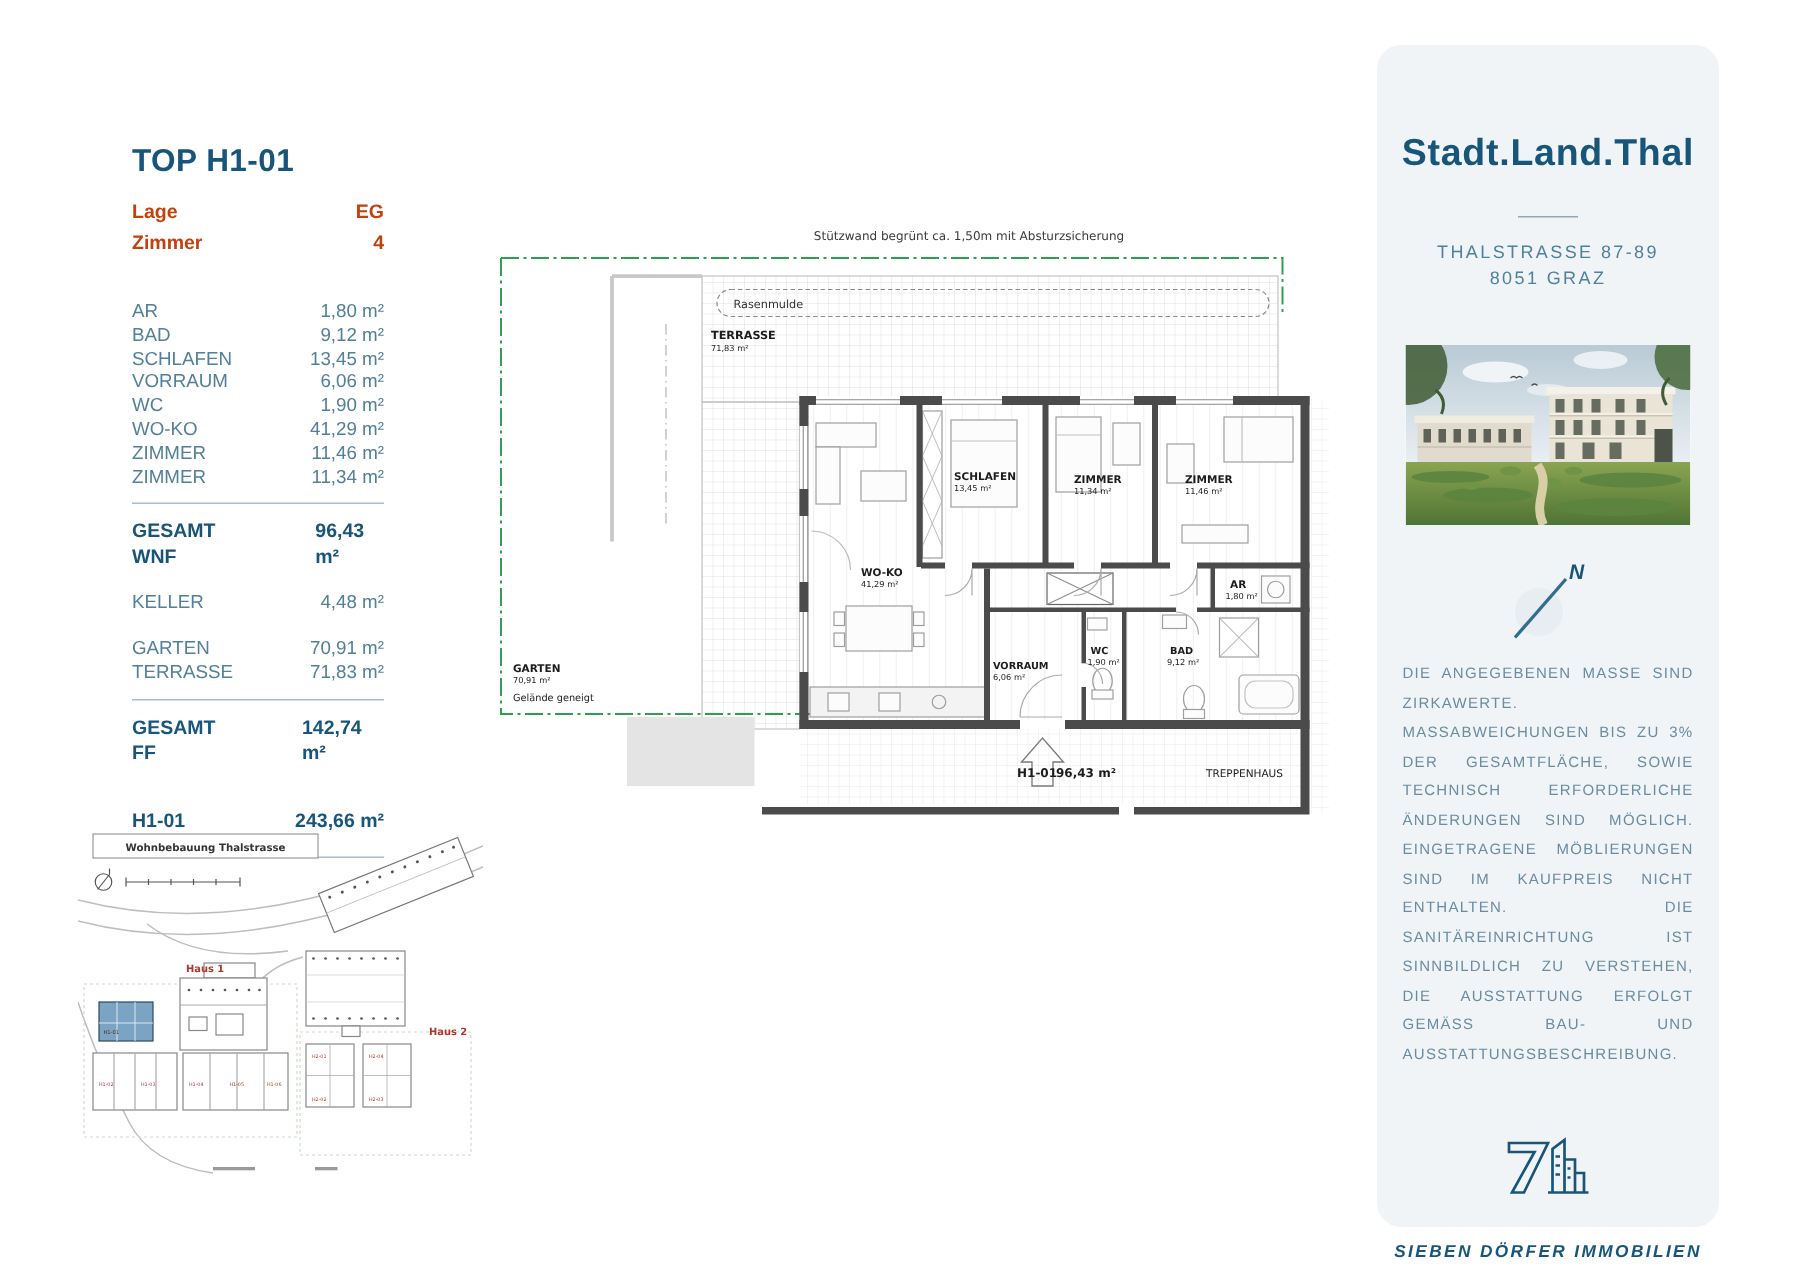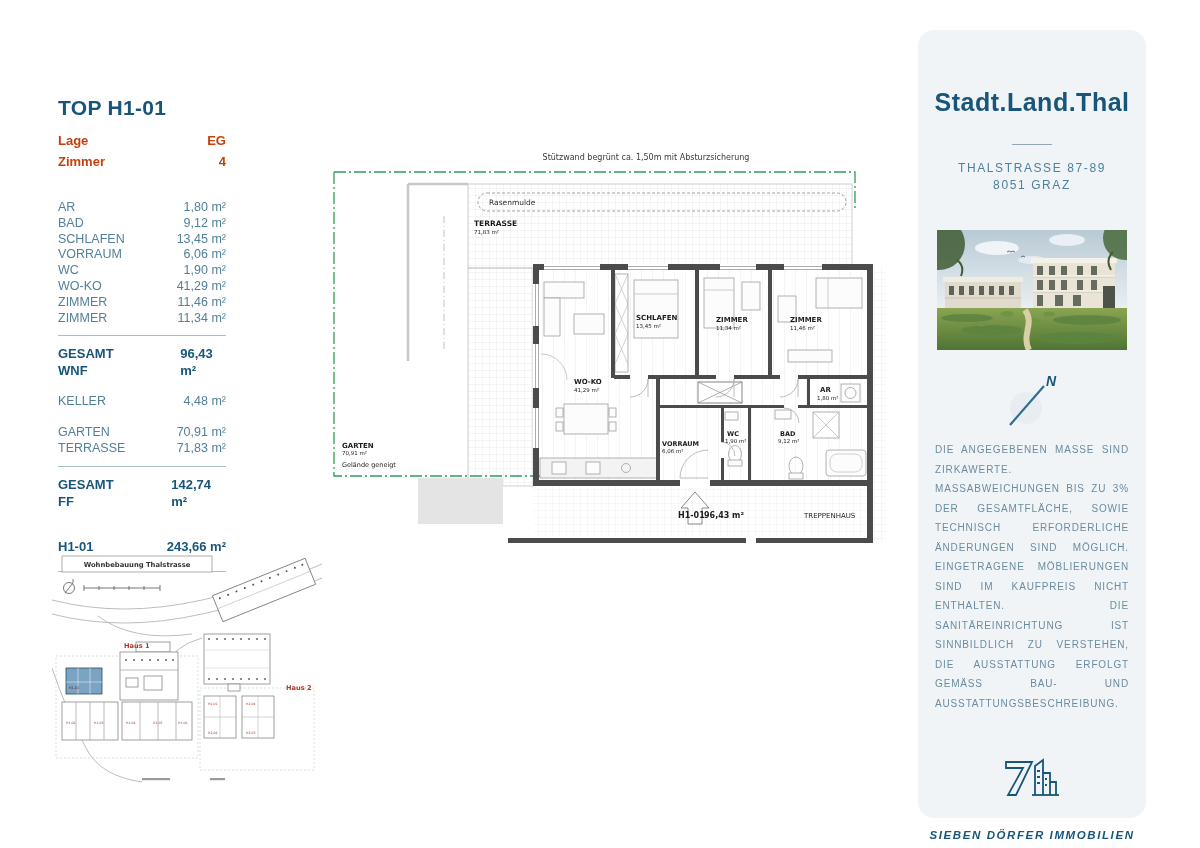--- a/index.html
+++ b/index.html
@@ -1,21 +1,21 @@
 <!DOCTYPE html>
 <html><head>
 <meta charset="utf-8">
 <style>
   html,body{margin:0;padding:0;}
   body{
     width:1200px;height:848px;position:relative;overflow:hidden;
     background:#ffffff;font-family:"Liberation Sans",sans-serif;
   }
   
-  .info-panel{position:absolute;left:58px;top:96px;width:168px;color:#17567A;}
+  .info-panel{position:absolute;left:88px;top:96px;width:168px;color:#17567A;}
   .info-title{font-size:21px;font-weight:bold;letter-spacing:.3px;margin:0 0 10px 0;color:#17567A;}
   .row{display:flex;justify-content:space-between;font-size:12.5px;line-height:15.8px;color:#52809A;}
   .row.attr{color:#c2410c;font-weight:bold;font-size:13px;line-height:21px;}
   .row.total{color:#17567A;font-weight:bold;font-size:13px;line-height:17px;gap:44px;}
   .gap-lg{height:28px;}
   .gap-md{height:15px;}
   .divider{border:none;border-top:1px solid #A9BECB;margin:9px 0;}
   
   .floorplan{position:absolute;left:328px;top:146px;}
   .siteplan{position:absolute;left:52px;top:550px;}

